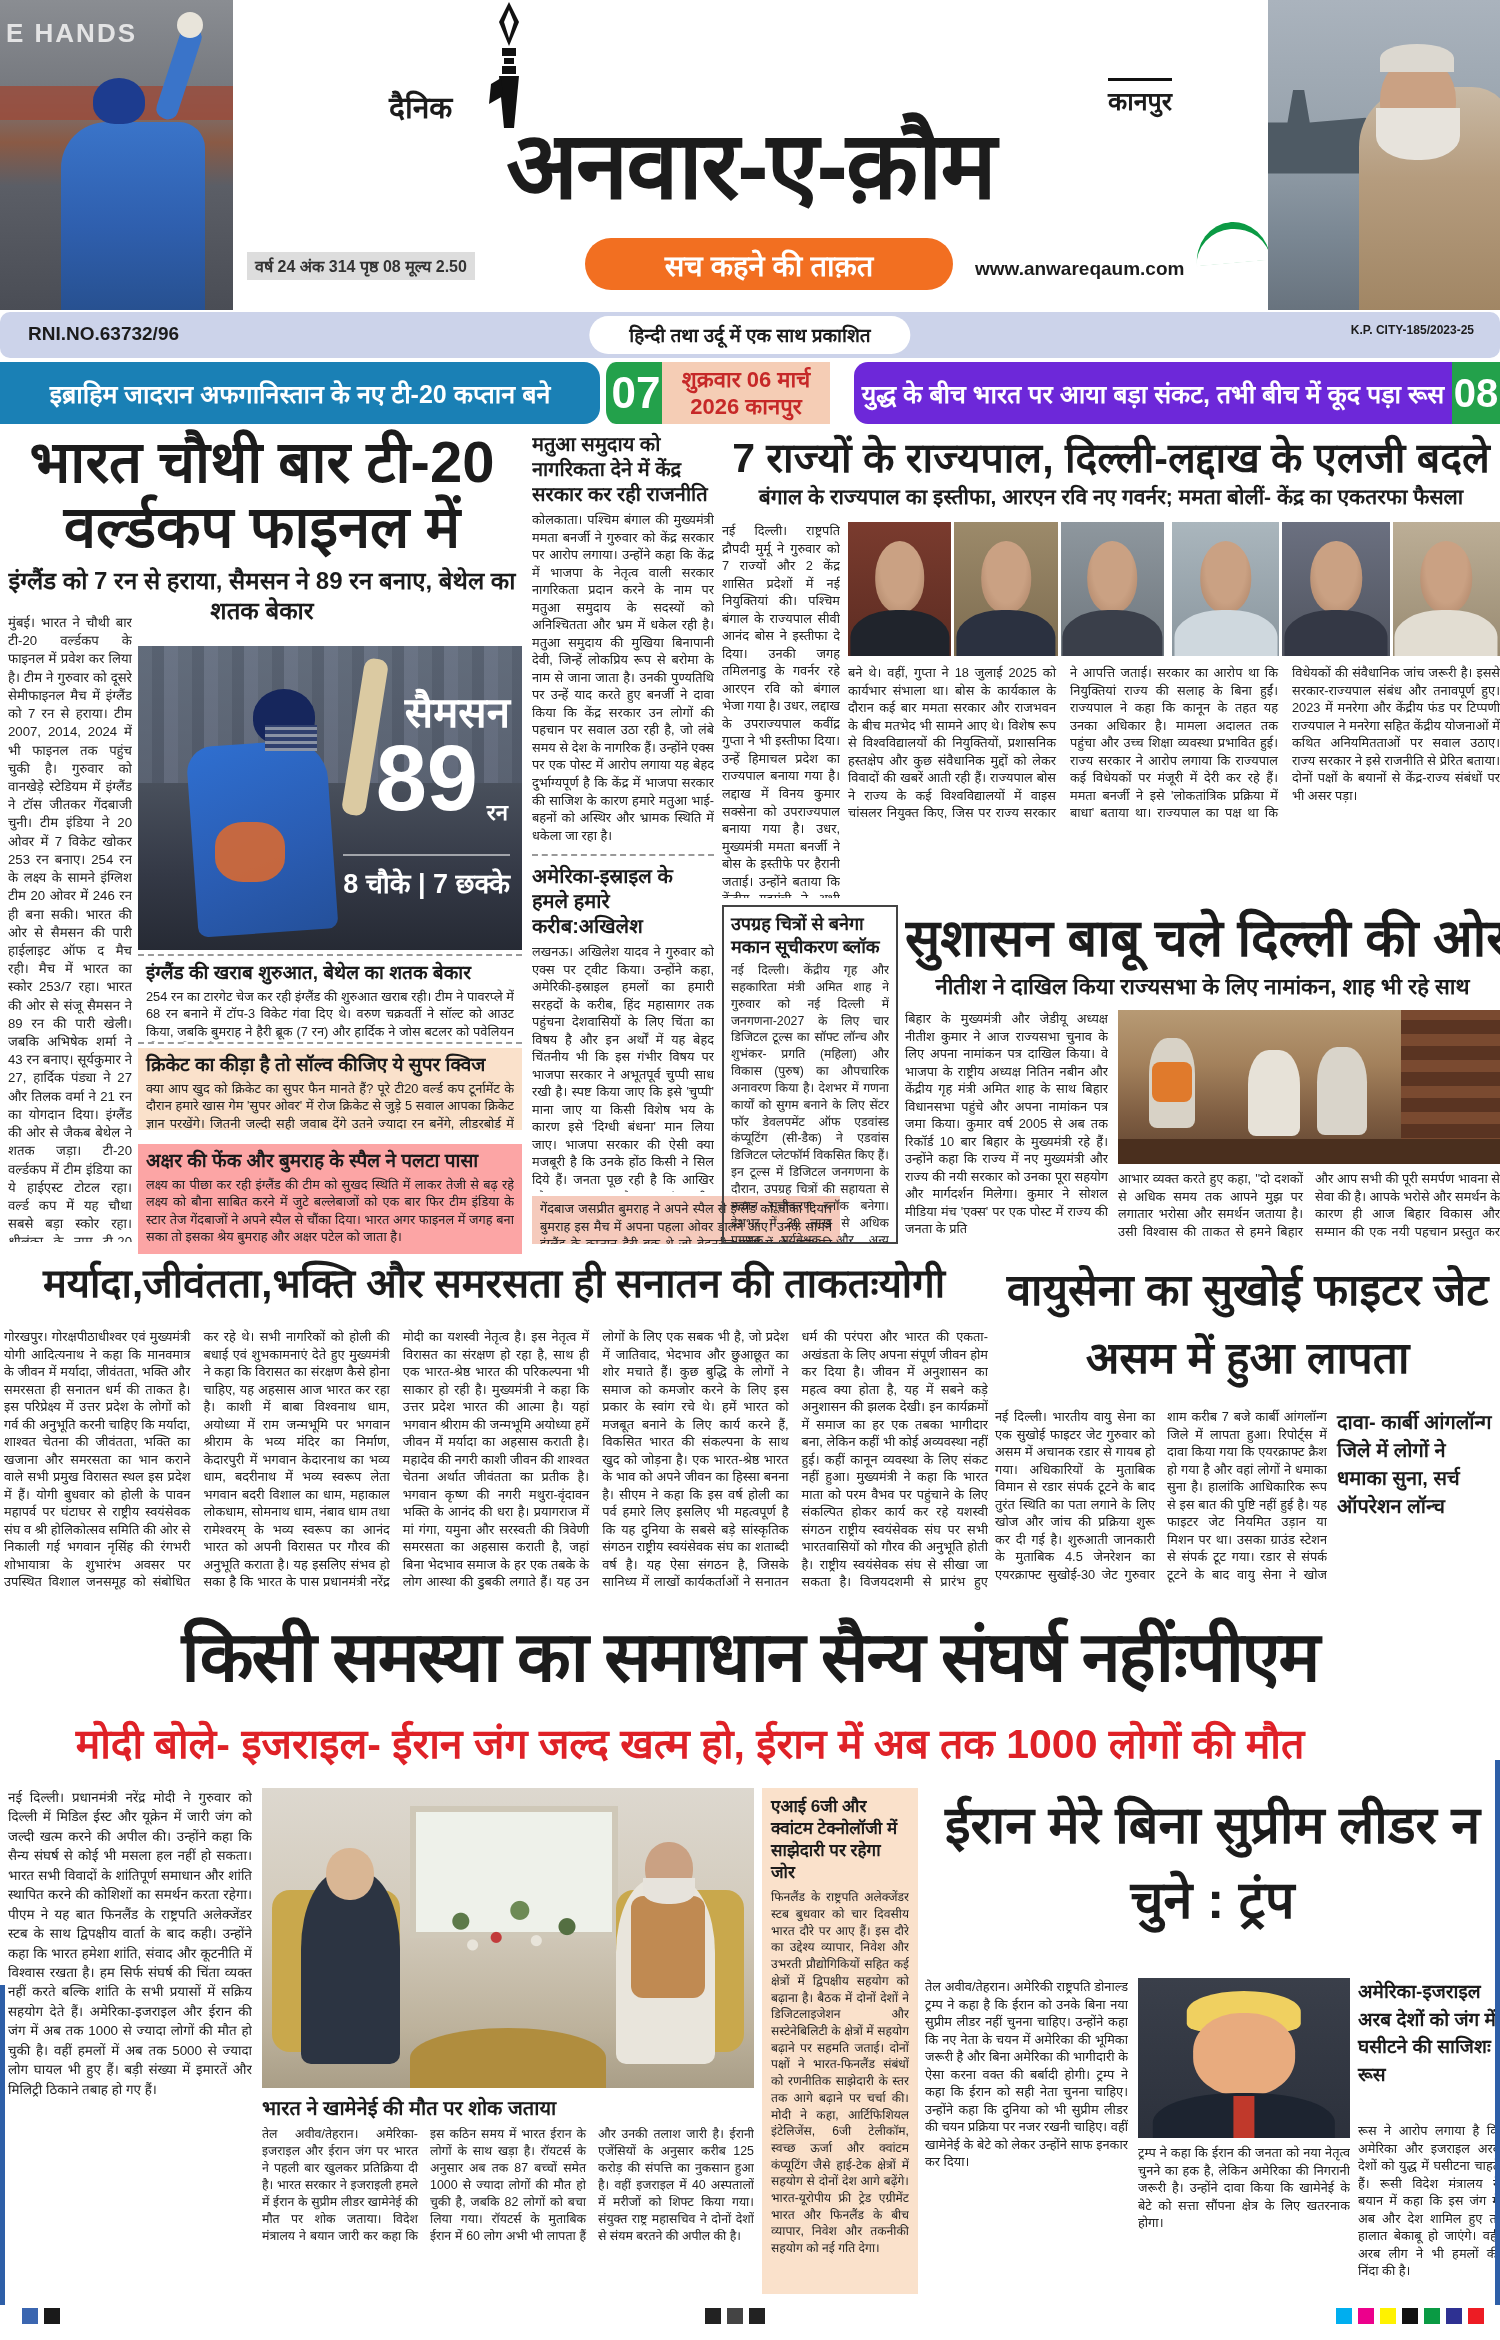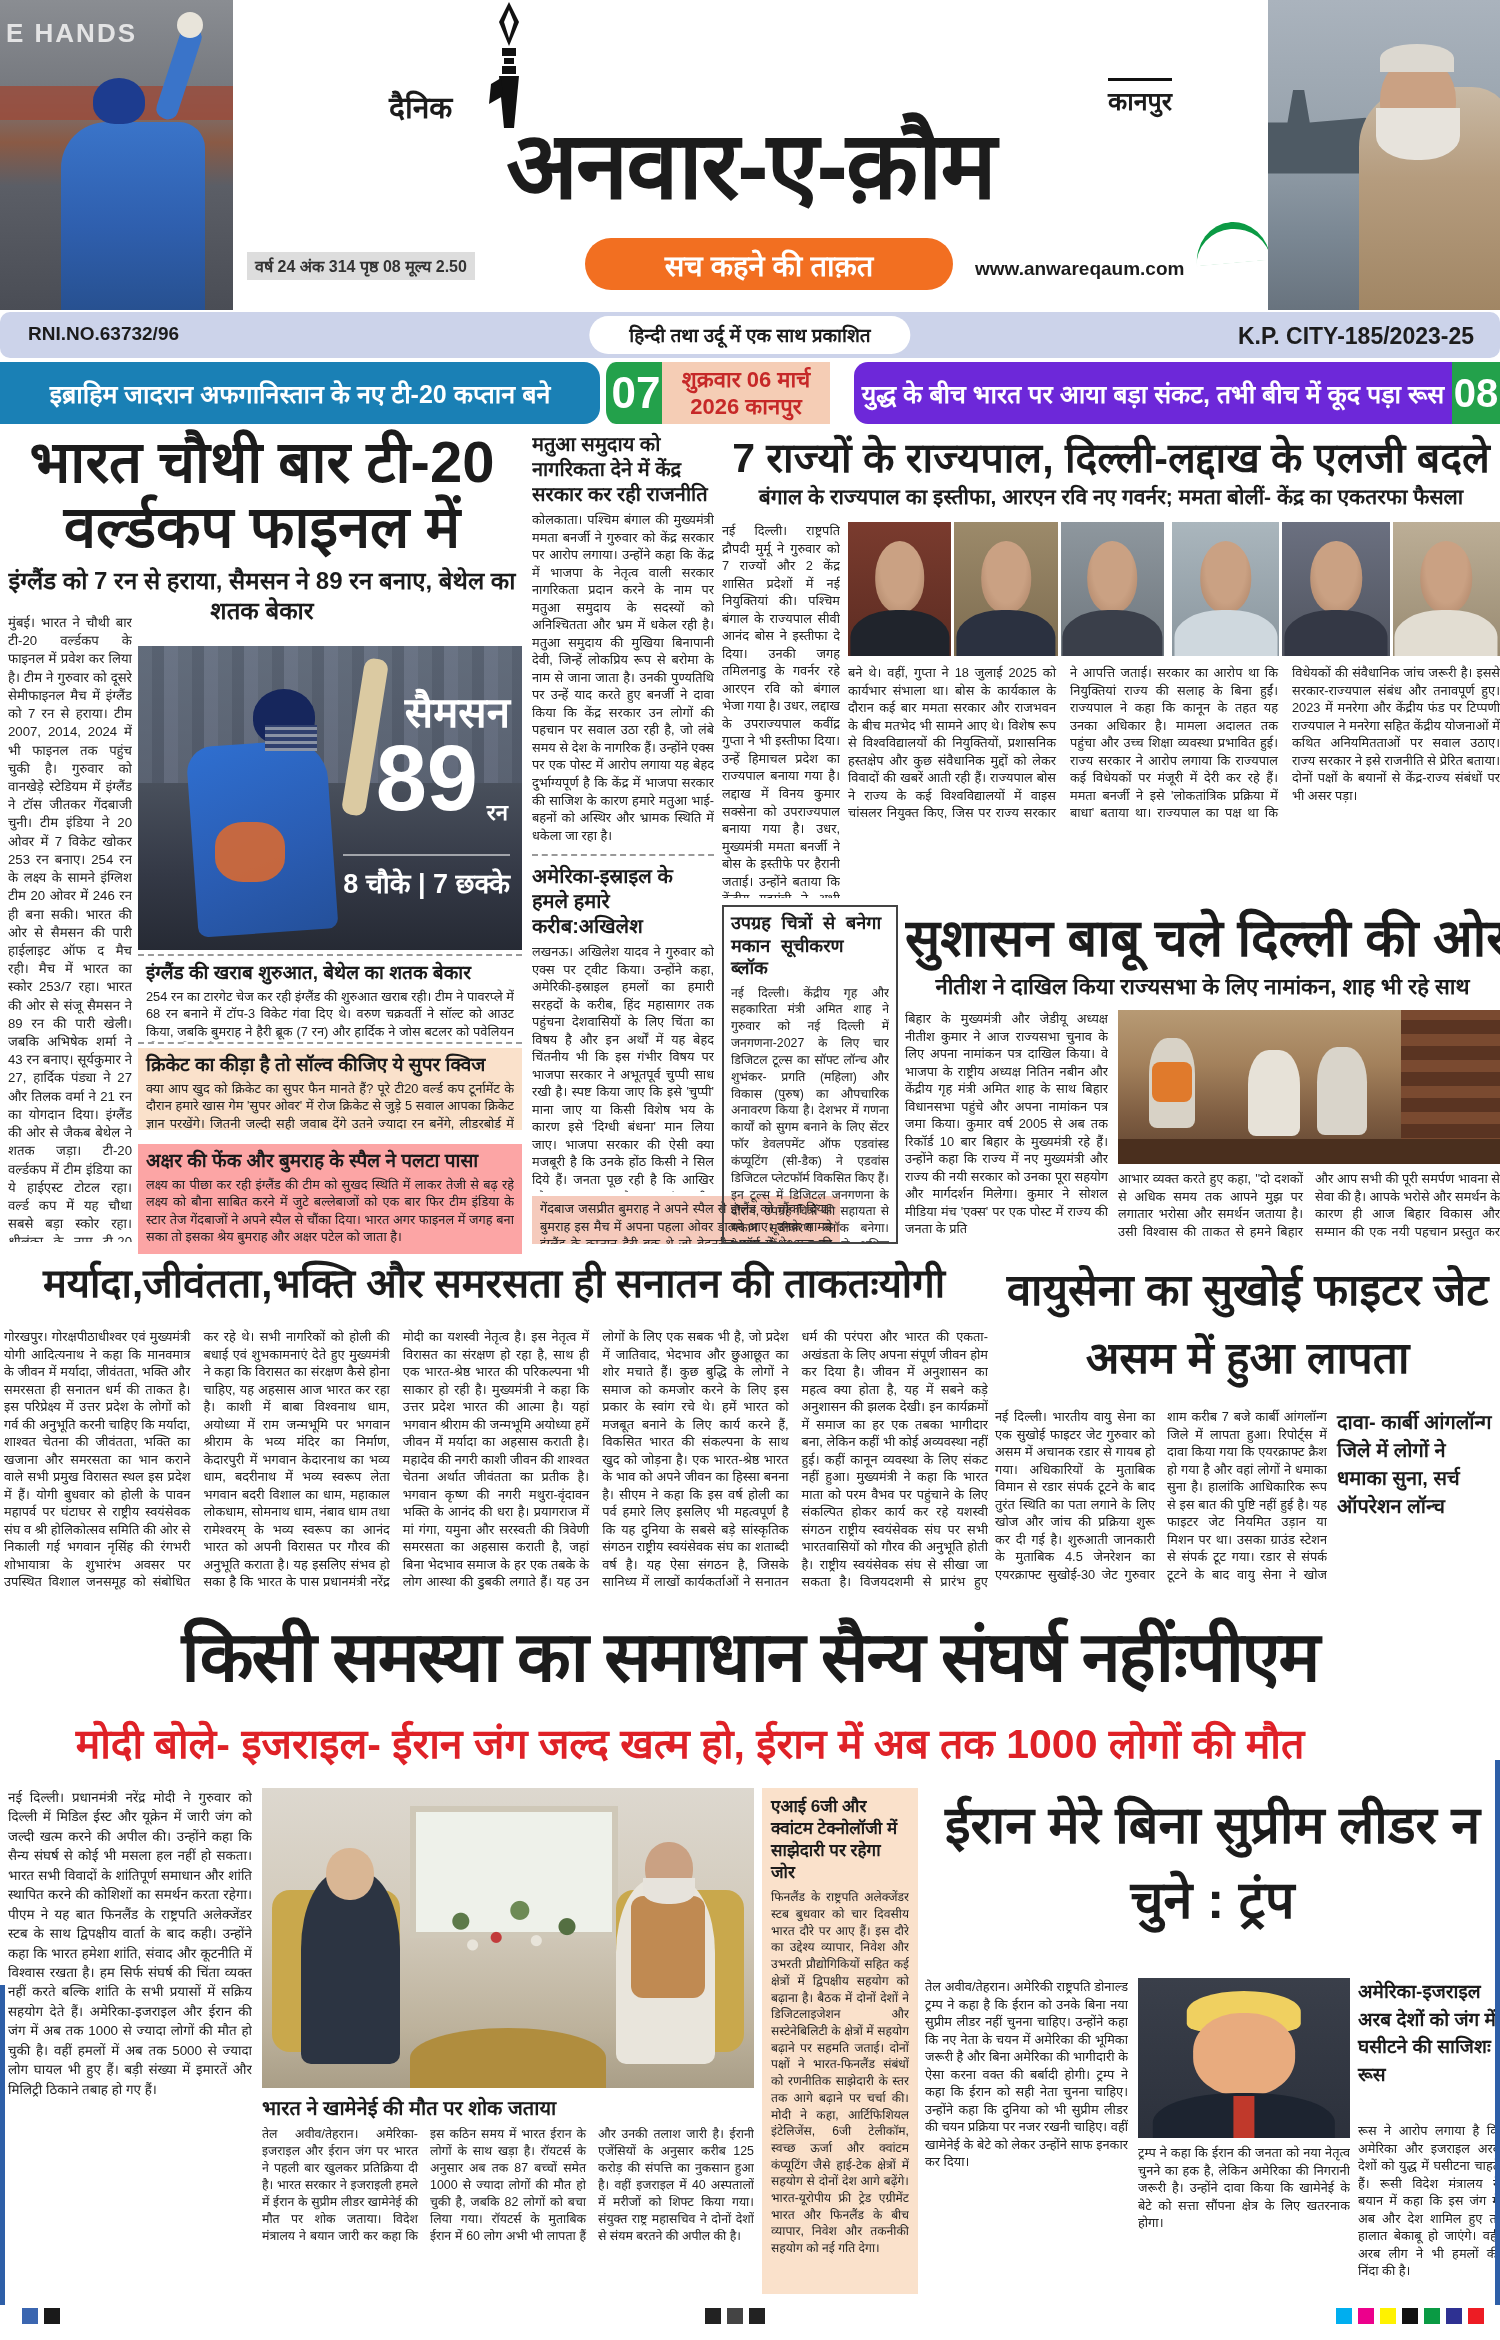--- a/index.html
+++ b/index.html
@@ -39,21 +39,21 @@
   .tagline{left:352px;top:238px;width:368px;height:52px;background:#f26f21;border-radius:28px;color:#fff;
     font-size:29px;font-weight:bold;display:flex;align-items:center;justify-content:center;}
   .website{left:742px;top:258px;font-size:19px;font-weight:bold;}
   .swoosh{left:962px;top:222px;width:74px;height:34px;border-top:7px solid #0b9a44;border-radius:50% 50% 0 0/100% 100% 0 0;transform:rotate(-5deg);}
 
   
   .infobar{left:0;top:312px;width:1500px;height:46px;background:#ccd3ea;border-radius:10px;}
   .infobar .rni{position:absolute;left:28px;top:11px;font-size:19px;font-weight:bold;}
   .infobar .pill{position:absolute;left:50%;top:4px;transform:translateX(-50%);background:#fff;border-radius:20px;
     padding:6px 40px;font-size:19px;font-weight:bold;white-space:nowrap;}
-  .infobar .reg{position:absolute;right:26px;top:11px;font-size:23px;font-weight:bold;}
+  .infobar .reg{position:absolute;right:26px;top:11px;font-size:12px;font-weight:bold;}
 
   .tz{top:362px;height:62px;display:flex;align-items:center;justify-content:center;font-weight:bold;color:#fff;}
   .tz-left{left:0;width:600px;background:#1a80b5;font-size:25px;border-radius:0 16px 16px 0;}
   .tz-p7{left:602px;width:60px;background:#23a14b;font-size:44px;font-weight:900;border-radius:14px 0 0 14px;border-left:4px solid #fff;}
   .tz-date{left:662px;width:168px;background:#f5cdb5;color:#c62828;font-size:22px;line-height:1.25;flex-direction:column;}
   .tz-right{left:854px;width:598px;background:#6d28d9;font-size:25px;border-radius:14px 0 0 14px;}
   .tz-p8{left:1452px;width:48px;background:#23a14b;font-size:40px;font-weight:900;}
 
   
   .c-headline{left:0;top:430px;width:524px;text-align:center;font-size:58px;font-weight:900;line-height:1.12;}
@@ -93,21 +93,21 @@
   .gp1{left:848px;width:316px;}
   .gp2{left:1172px;width:328px;}
   .face{flex:1;position:relative;overflow:hidden;}
   .face .fh{position:absolute;left:50%;top:14%;width:48%;height:54%;transform:translateX(-50%);
     background:radial-gradient(ellipse at 50% 35%,#caa183 55%,#a97f63 100%);border-radius:50% 50% 46% 46%;}
   .face .fs{position:absolute;left:50%;bottom:-10%;width:96%;height:44%;transform:translateX(-50%);border-radius:46% 46% 0 0;}
   .g-body{left:848px;top:664px;width:652px;height:234px;column-count:3;column-gap:14px;}
 
   
   .s-box{left:722px;top:905px;width:176px;height:339px;border:2px solid #444;padding:6px 7px;box-sizing:border-box;overflow:hidden;}
-  .s-box h4{margin:0 0 4px 0;font-size:18px;line-height:1.25;font-family:Liberation Mono, monospace;}
+  .s-box h4{margin:0 0 4px 0;font-size:18px;line-height:1.25;}
   .s-head{left:905px;top:900px;width:595px;text-align:center;font-size:52px;font-weight:900;white-space:nowrap;overflow:hidden;}
   .s-sub{left:905px;top:970px;width:595px;text-align:center;font-size:22px;font-weight:bold;white-space:nowrap;overflow:hidden;}
   .s-lede{left:905px;top:1010px;width:203px;height:234px;}
   .s-photo{left:1118px;top:1010px;width:382px;height:154px;overflow:hidden;
     background:linear-gradient(180deg,#b79a74 0%,#a3815c 35%,#7d5c41 70%,#5e4330 100%);}
   .s-photo .shelf{position:absolute;right:0;top:0;width:26%;height:100%;
     background:repeating-linear-gradient(0deg,#5a3422 0 14px,#7a4a30 14px 26px);}
   .s-photo .p1{position:absolute;left:8%;top:18%;width:46px;height:90px;background:#d8d2c6;border-radius:40% 40% 8px 8px;}
   .s-photo .p1v{position:absolute;left:9%;top:34%;width:40px;height:40px;background:#e07a2c;border-radius:8px;}
   .s-photo .p2{position:absolute;left:34%;top:26%;width:52px;height:86px;background:#e7e2d8;border-radius:40% 40% 8px 8px;}

